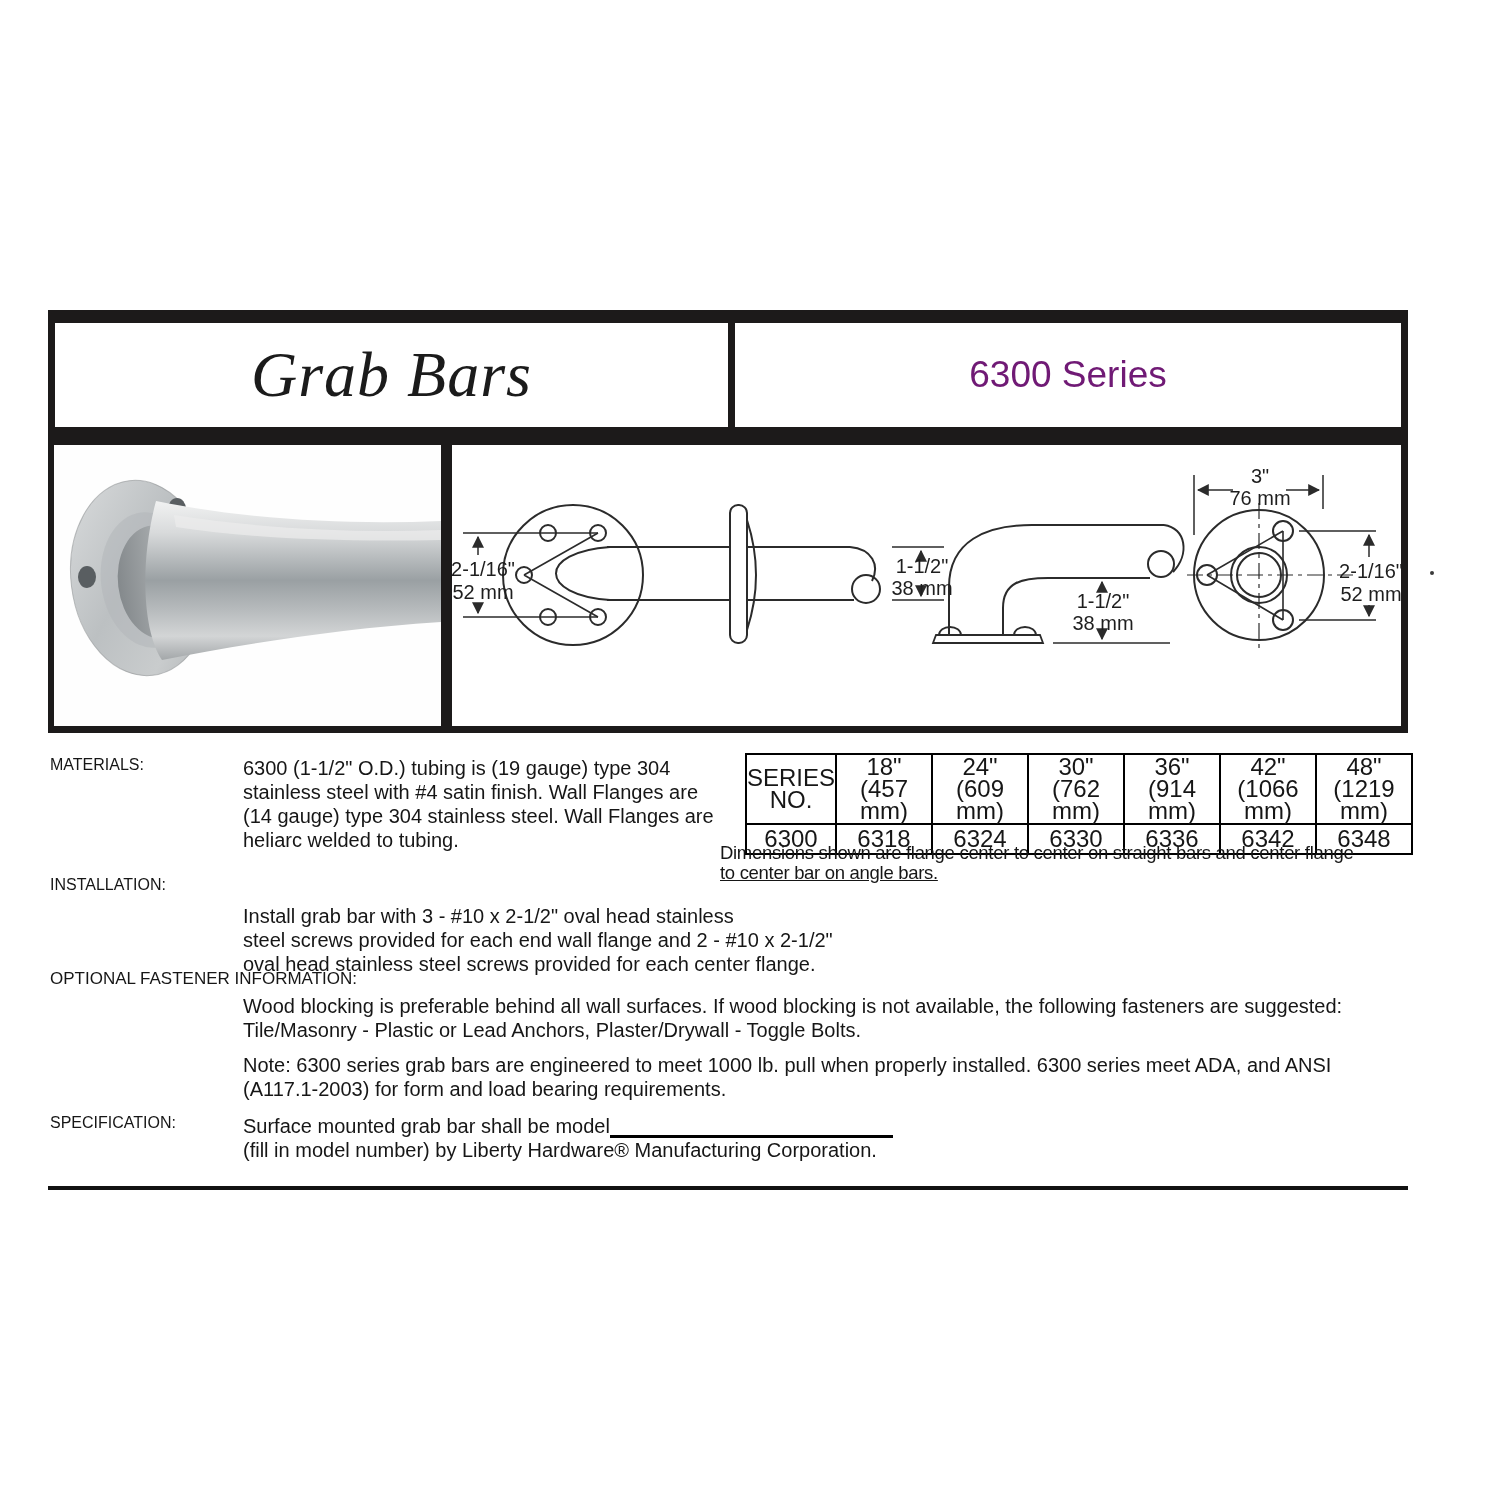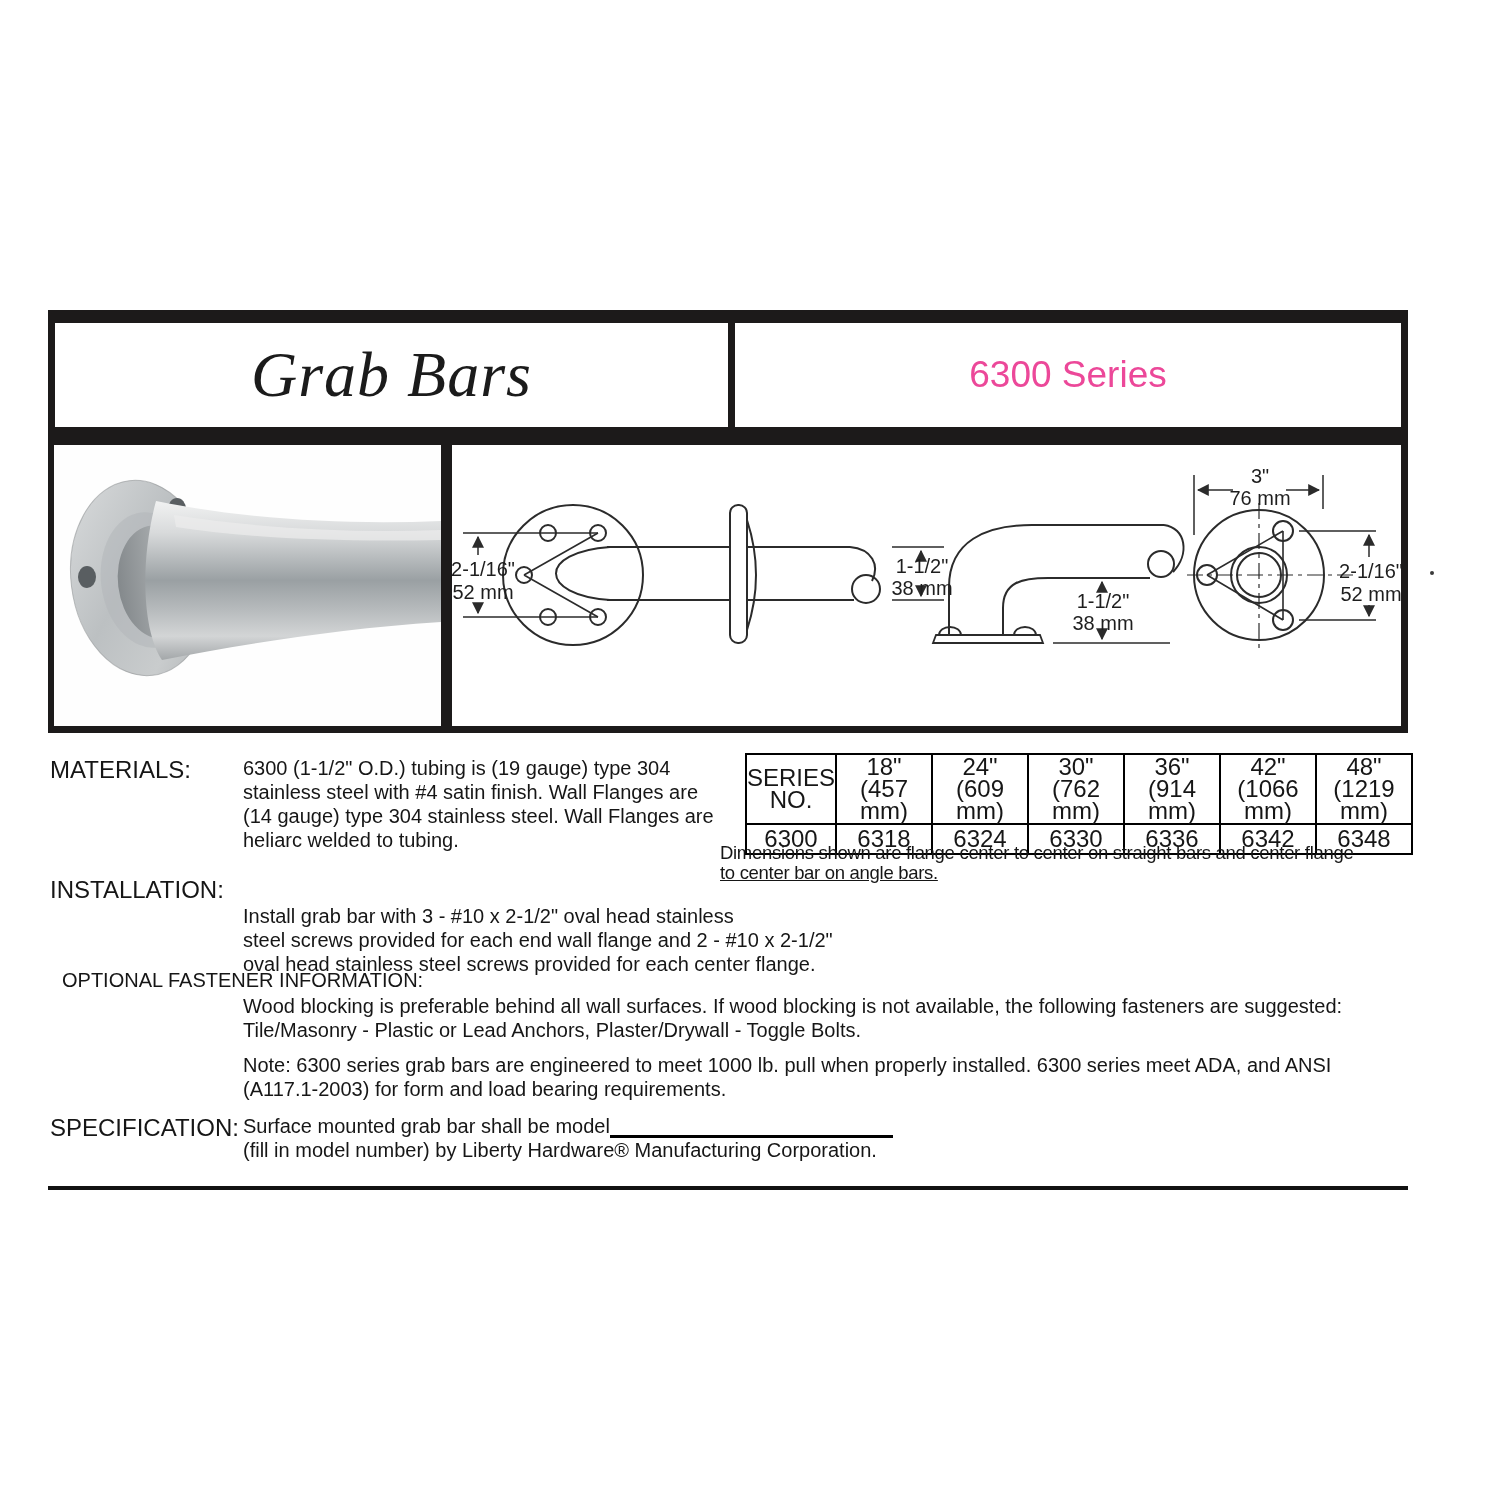--- a/index.html
+++ b/index.html
@@ -9,33 +9,33 @@
   
   .plate{position:absolute;left:48px;top:310px;width:1360px;box-sizing:border-box;}
   .bar{background:#1c1a1a;}
   .bar-top{height:13px;}
   .band{height:104px;display:flex;border-left:7px solid #1c1a1a;border-right:7px solid #1c1a1a;background:#fff;}
   .band-left{width:673px;display:flex;align-items:center;justify-content:center;}
   .band-div{width:7px;background:#1c1a1a;}
   .band-right{flex:1;display:flex;align-items:center;justify-content:center;}
   .doc-title{font-family:"Liberation Serif",serif;font-style:italic;font-weight:400;
              font-size:64px;letter-spacing:1px;color:#1b1b1b;}
-  .series-title{font-size:37px;color:#ec4899;}
+  .series-title{font-size:37px;color:#701a75;}
   .bar-mid{height:18px;}
   .panels{height:281px;display:flex;border-left:6px solid #1c1a1a;border-right:7px solid #1c1a1a;background:#fff;}
   .photo-panel{width:387px;position:relative;}
   .panel-div{width:11px;background:#1c1a1a;}
   .draw-panel{flex:1;position:relative;}
   .bar-bottom{height:7px;}
 
   
-  .lbl{position:absolute;left:50px;font-size:24px;white-space:nowrap;}
+  .lbl{position:absolute;left:50px;font-size:16px;white-space:nowrap;}
   .txtcol{position:absolute;left:243px;font-size:20px;}
   .txtcol div{white-space:nowrap;line-height:24px;height:24px;}
-  .opthead{position:absolute;left:62px;font-size:20px;white-space:nowrap;}
+  .opthead{position:absolute;left:50px;font-size:17px;white-space:nowrap;}
 
   
   .size-table{position:absolute;left:745px;top:753px;border-collapse:collapse;table-layout:fixed;}
   .size-table td{border:2px solid #000;text-align:center;vertical-align:middle;
                  font-size:24px;line-height:22px;padding:1px 0;}
   .size-table .c0{width:80px;}
   .size-table .cs{width:94px;}
   .size-table .datarow td{height:26px;}
   .tnote{position:absolute;left:720px;top:843px;width:662px;font-size:18.5px;letter-spacing:-0.3px;line-height:20px;}
   .tnote .l2{text-align:left;text-decoration:underline;}

